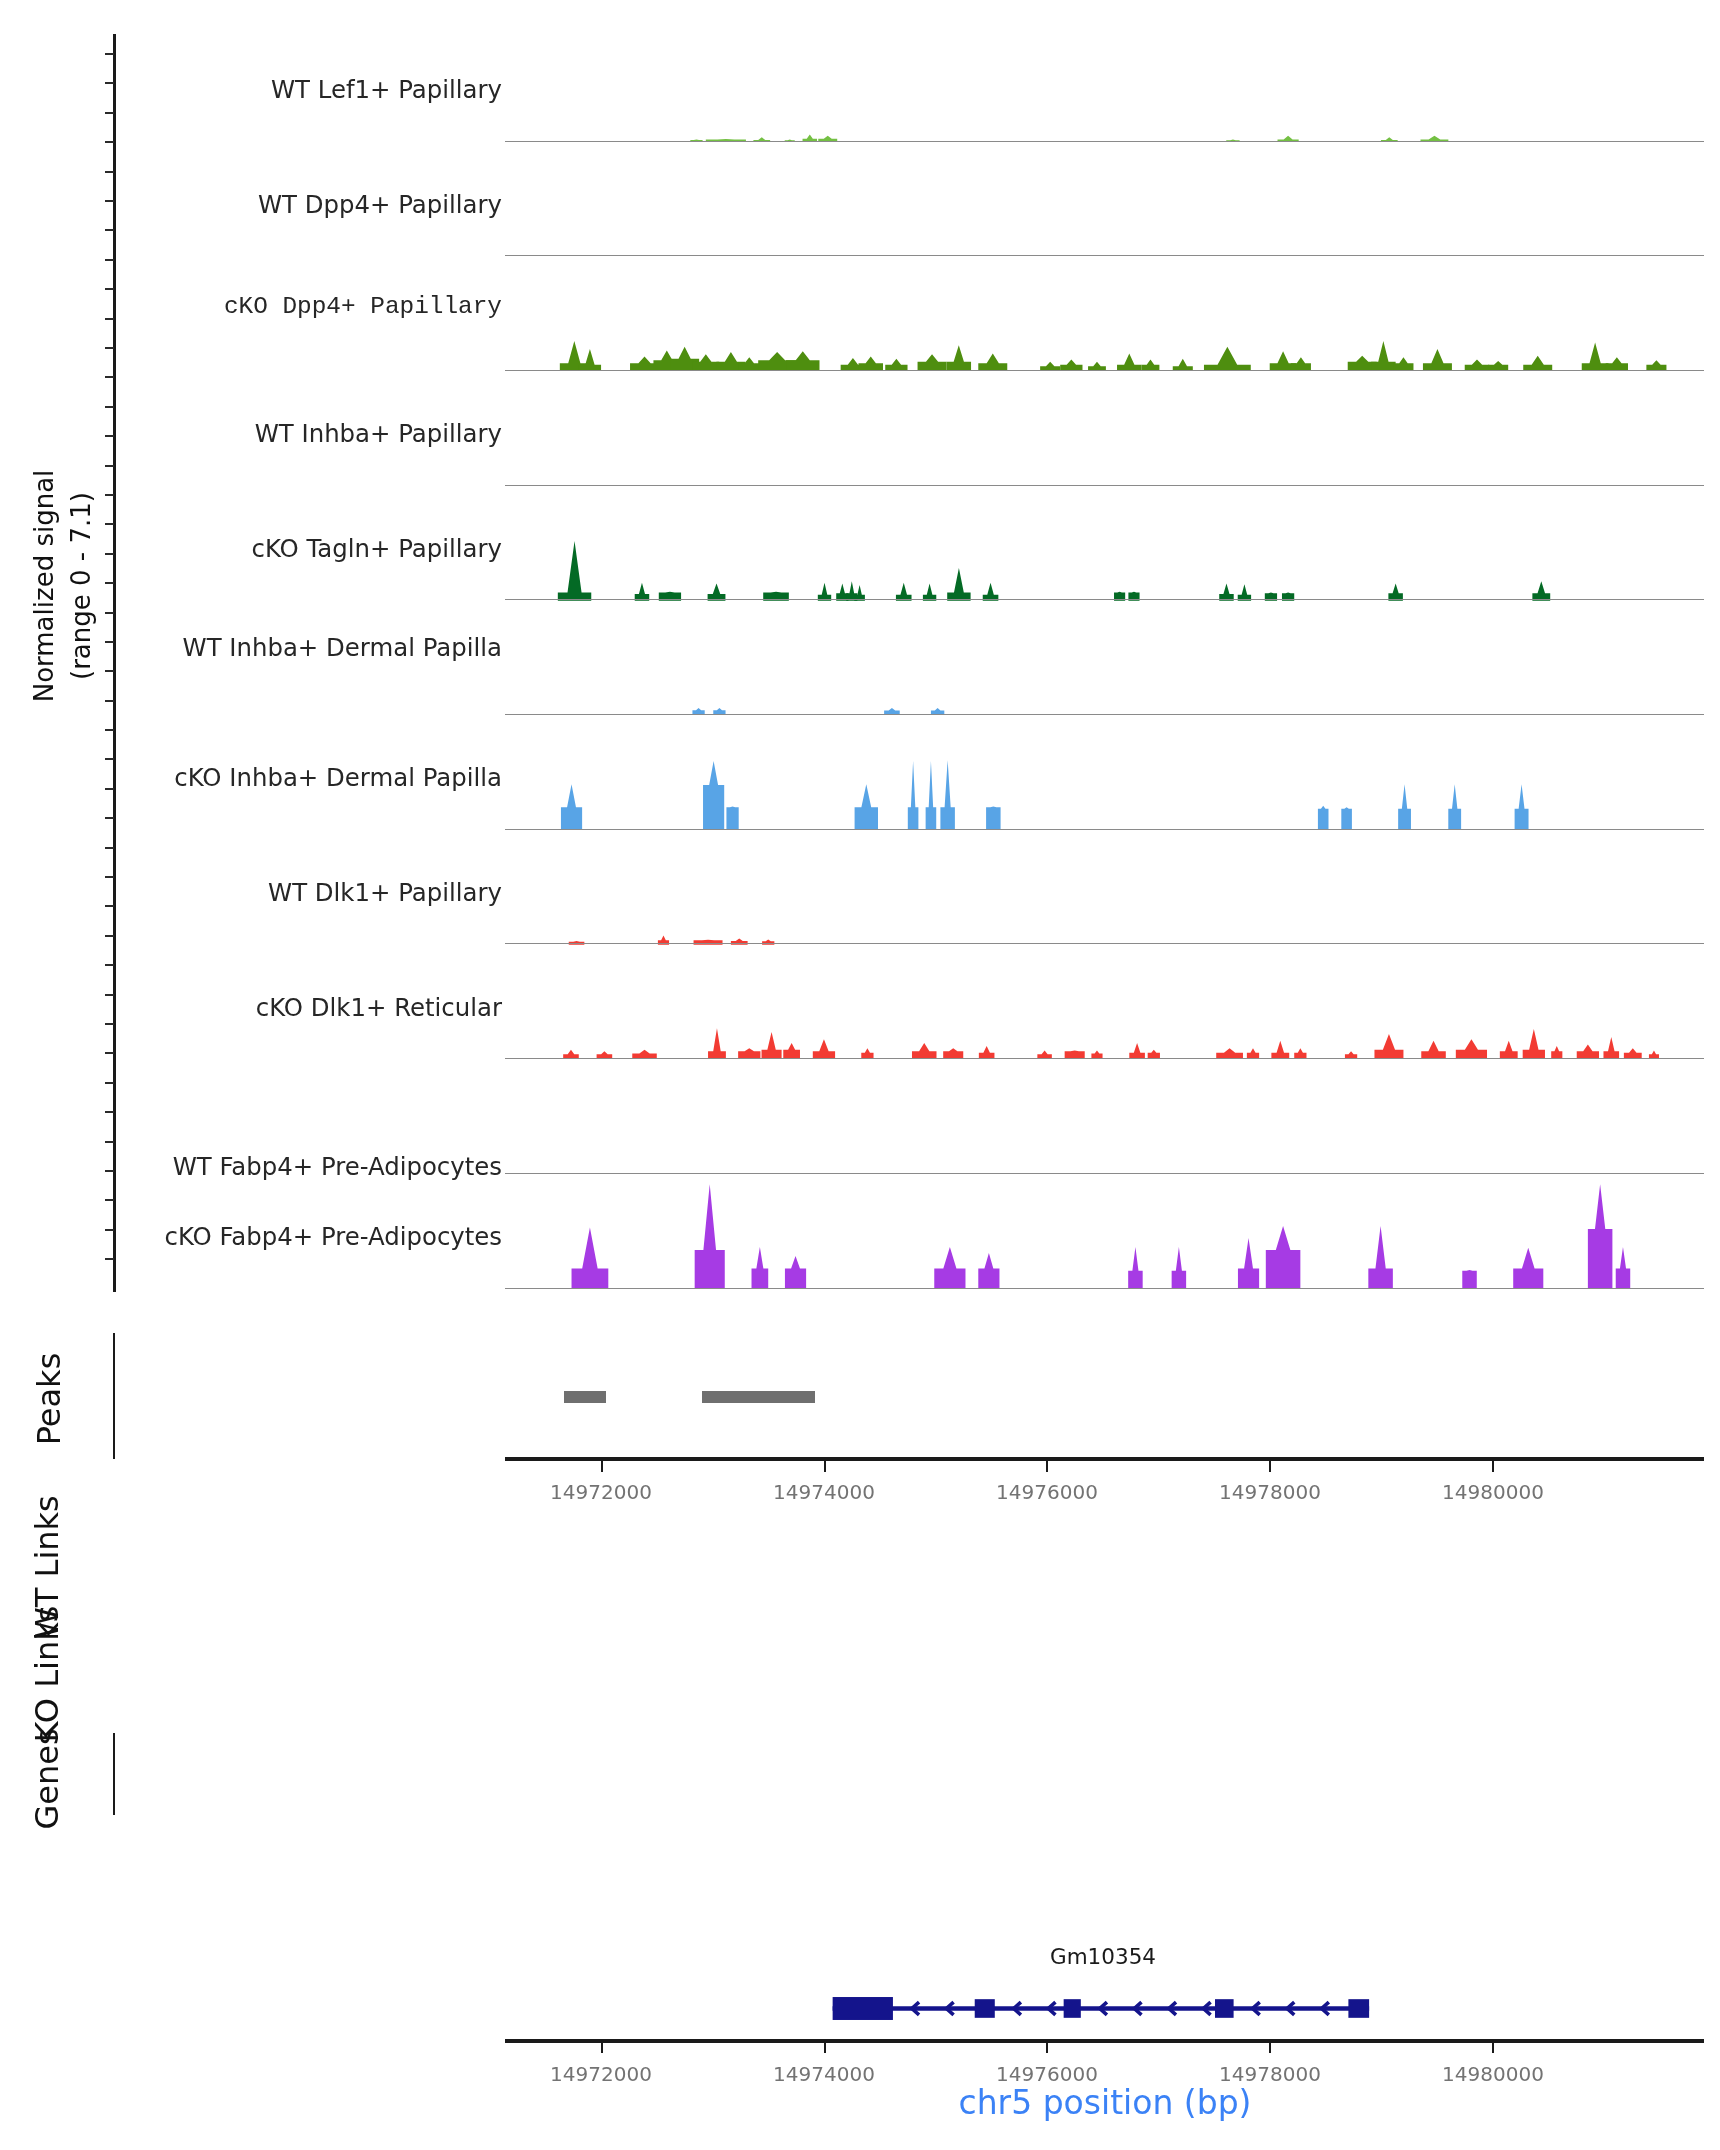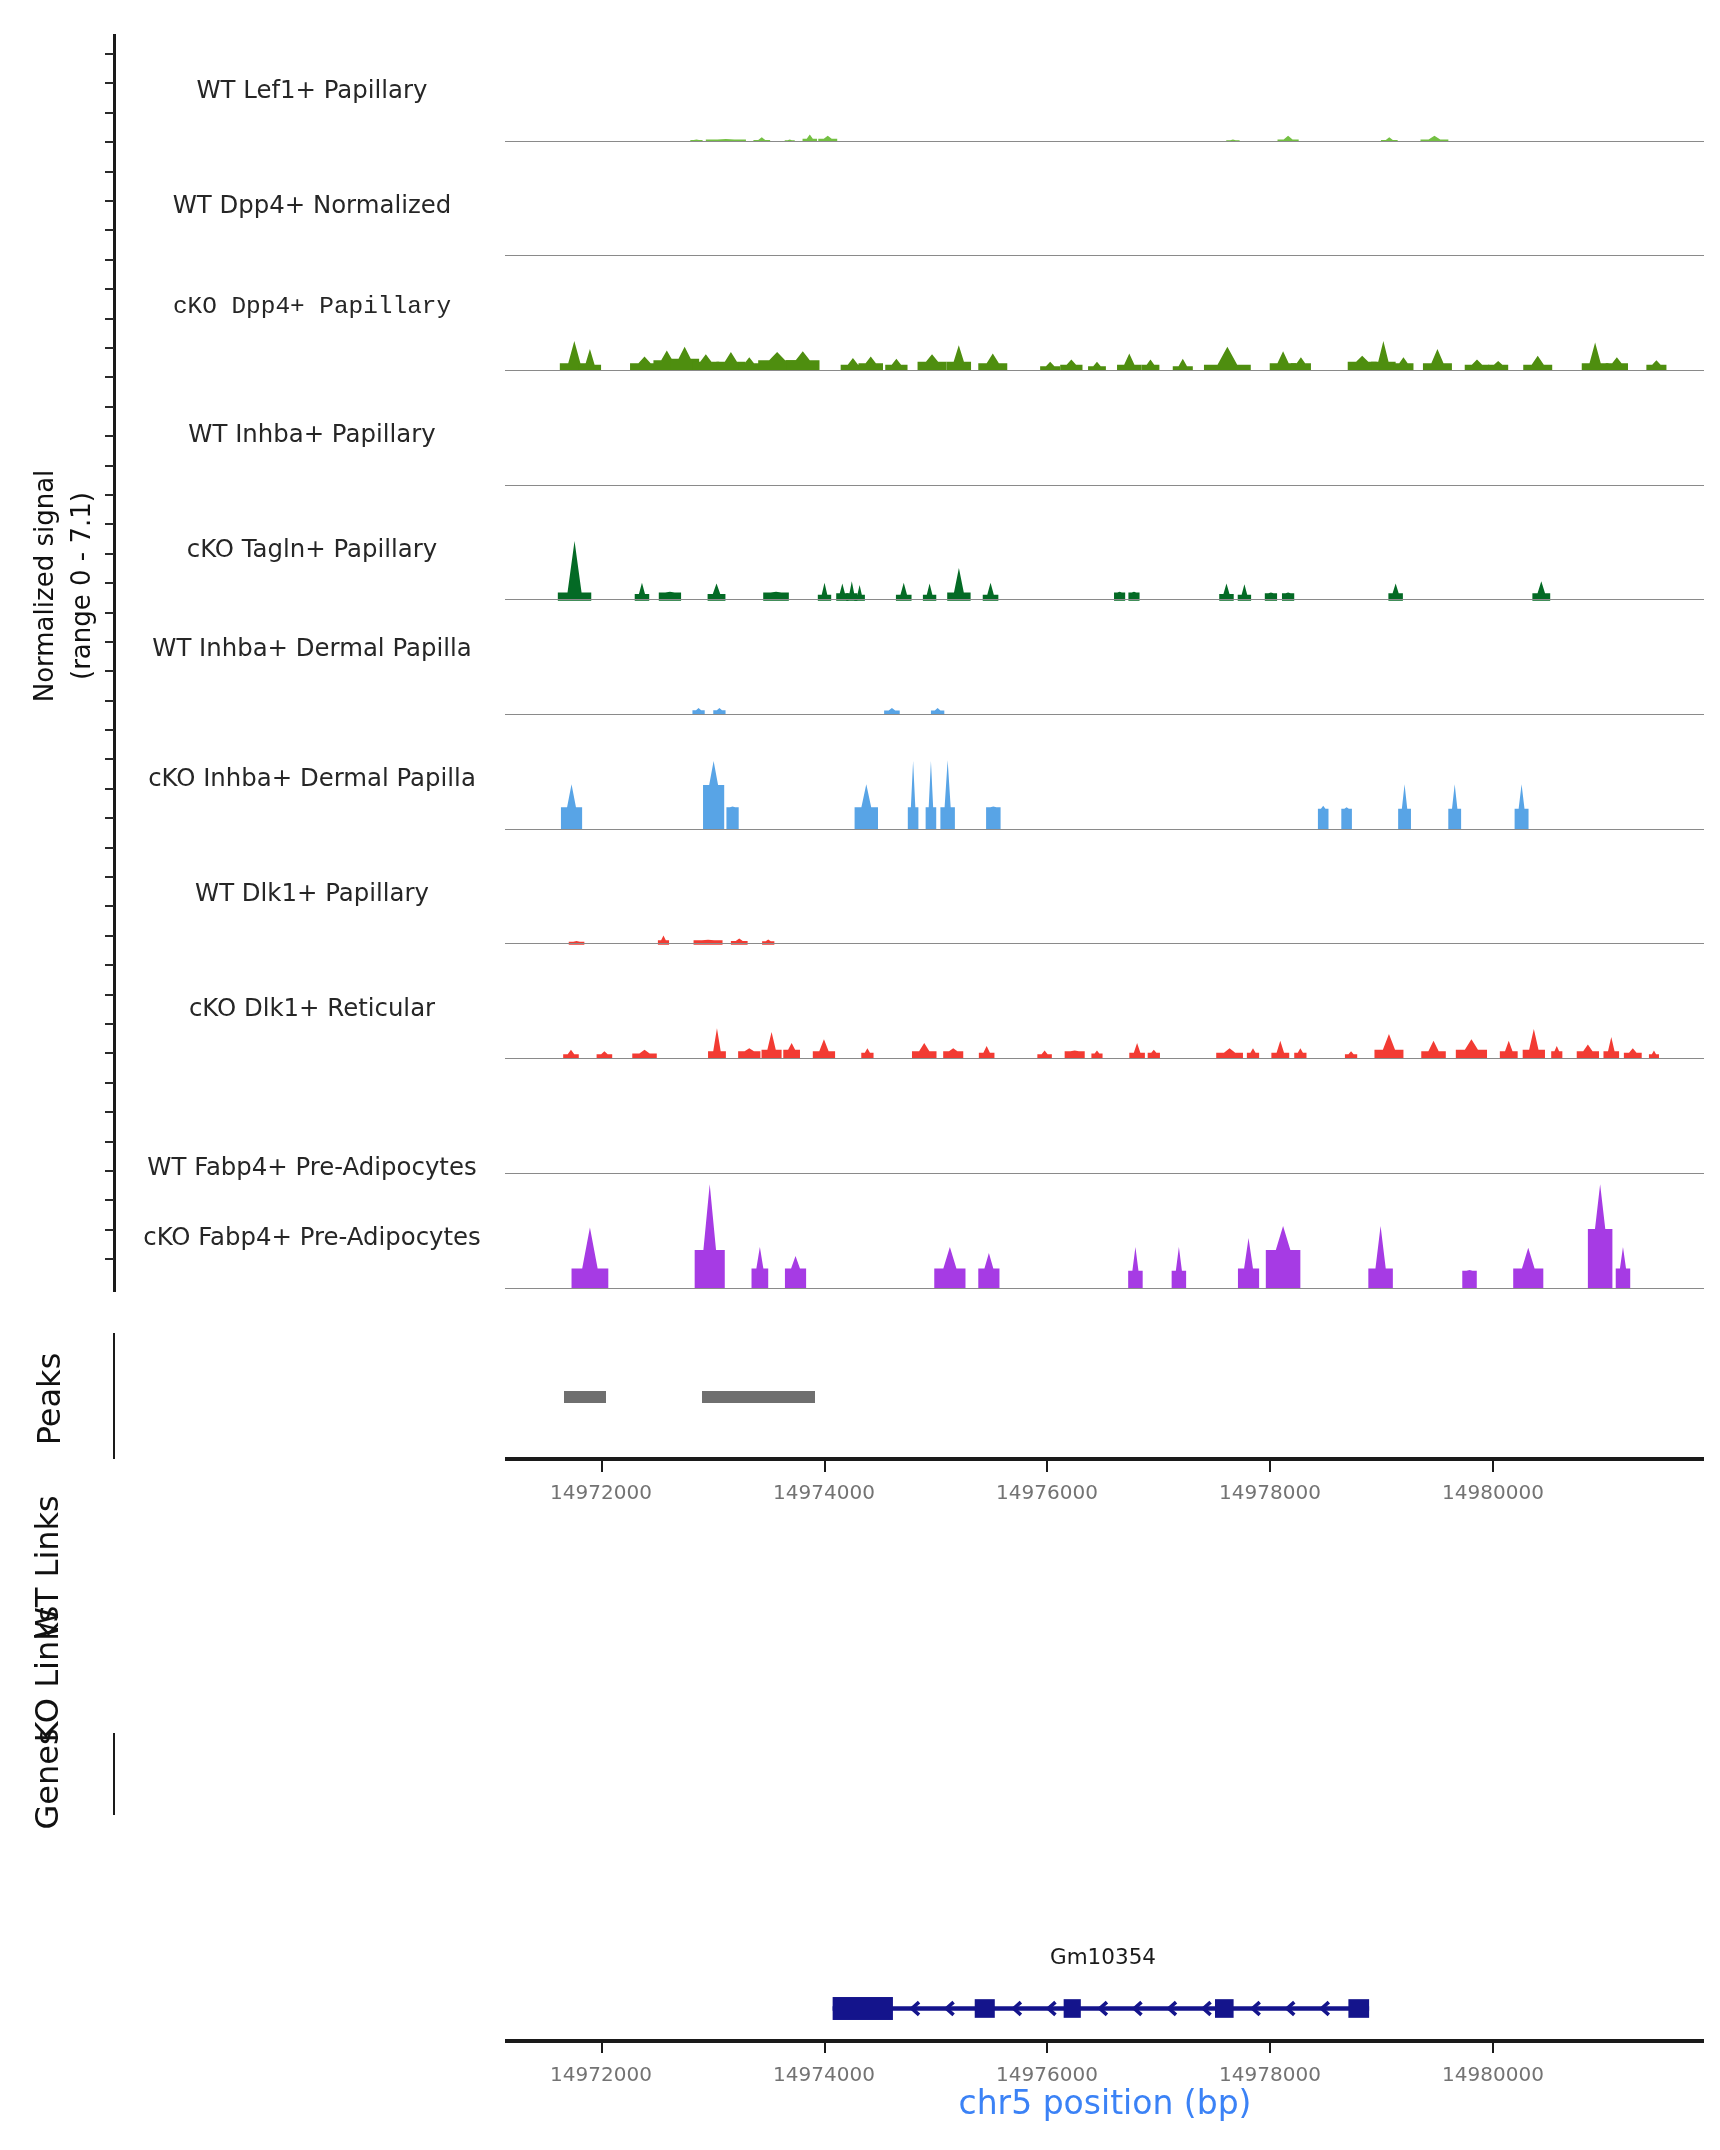--- a/index.html
+++ b/index.html
@@ -6,21 +6,21 @@
   #figure{
     position:relative;
     width:1721px;height:2151px;
     background:#ffffff;
     font-family:"DejaVu Sans", sans-serif;
     overflow:hidden;
   }
   .abs{position:absolute;}
   .rot{transform:rotate(-90deg);transform-origin:center center;white-space:nowrap;}
   .track-label{
-    position:absolute;left:122px;width:380px;text-align:center;
+    position:absolute;left:122px;width:380px;text-align:right;
     font-size:24.4px;color:#262626;white-space:nowrap;
   }
   .baseline{position:absolute;height:1.4px;background:#8a8a8a;}
   .axis-line{position:absolute;height:3.6px;background:#1a1a1a;}
   .axis-tick{position:absolute;width:2.2px;height:10.8px;background:#1a1a1a;}
   .axis-ticklabel{position:absolute;font-size:20px;color:#737373;white-space:nowrap;transform:translateX(-50%);}
   .yspine{position:absolute;width:2.9px;background:#1a1a1a;}
   .ytick{position:absolute;width:9.3px;height:2.2px;background:#2a2a2a;}
   .bracket{position:absolute;width:2.2px;background:#1a1a1a;}
   .section-label{font-size:32px;color:#111111;}
@@ -92,21 +92,21 @@
         <polygon points="346.39724881494567,150 346.39724881494567,147.49859154929578 353.15735663165725,147.49859154929578 358.0526071196208,143.74647887323943 362.94785760758435,147.49859154929578 369.70796542429594,147.49859154929578 369.70796542429594,150" fill="#74C043"></polygon>
         <polygon points="390.0659912631285,150 390.0659912631285,147.91549295774647 394.1220559531555,147.91549295774647 397.05920624593364,146.8732394366197 399.9963565387118,147.91549295774647 404.05242122873875,147.91549295774647 404.05242122873875,150" fill="#74C043"></polygon>
         <polygon points="414.93075564643556,150 414.93075564643556,145.83098591549296 420.7895157542523,145.83098591549296 425.03206617715404,139.9943661971831 429.27461660005577,145.83098591549296 435.1333767078725,145.83098591549296 435.1333767078725,150" fill="#74C043"></polygon>
         <polygon points="436.84282925922486,150 436.84282925922486,145.83098591549296 444.5042847848313,145.83098591549296 450.0522353378567,141.66197183098592 455.6001858908821,145.83098591549296 463.26164141648854,145.83098591549296 463.26164141648854,150" fill="#74C043"></polygon>
         <polygon points="1005.779719304768,150 1005.779719304768,147.91549295774647 1011.1878055581374,147.91549295774647 1015.1040059485082,146.66478873239436 1019.020206338879,147.91549295774647 1024.4282925922482,147.91549295774647 1024.4282925922482,150" fill="#74C043"></polygon>
         <polygon points="1077.2659169067756,150 1077.2659169067756,146.8732394366197 1085.828720141277,146.8732394366197 1092.0293707593642,141.66197183098592 1098.2300213774513,146.8732394366197 1106.7928246119527,146.8732394366197 1106.7928246119527,150" fill="#74C043"></polygon>
         <polygon points="1221.4815503299562,150 1221.4815503299562,147.49859154929578 1228.241658146668,147.49859154929578 1233.1369086346315,143.74647887323943 1238.032159122595,147.49859154929578 1244.7922669393067,147.49859154929578 1244.7922669393067,150" fill="#74C043"></polygon>
         <polygon points="1276.6502463054187,150 1276.6502463054187,146.8732394366197 1287.9170926666045,146.8732394366197 1296.0758434798772,141.66197183098592 1304.23459429315,146.8732394366197 1315.5014406543357,146.8732394366197 1315.5014406543357,150" fill="#74C043"></polygon>
       </svg>
       <div class="baseline" style="left: 505px; top: 141px; width: 1199px;"></div>
-      <div class="track-label" style="top: 190px; height: 29px; line-height: 29px;">WT Dpp4+ Normalized</div>
+      <div class="track-label" style="top: 190px; height: 29px; line-height: 29px;">WT Dpp4+ Papillary</div>
       <div class="baseline" style="left: 505px; top: 255px; width: 1199px;"></div>
       <div class="track-label" style="top: 292px; height: 29px; line-height: 29px; font-family: Liberation Mono, monospace;">cKO Dpp4+ Papillary</div>
       <svg width="1199" height="108" viewBox="0 0 1672 150" style="position: absolute; left: 505px; top: 263px;">
         <polygon points="76.45915047866902,150 76.45915047866902,139.57746478873239 88.17667069430244,139.57746478873239 96.66177154010596,108.30985915492957 105.14687238590948,139.57746478873239 116.8643926015429,139.57746478873239 116.8643926015429,150" fill="#4E8E0F"></polygon>
         <polygon points="102.8779626359327,150 102.8779626359327,141.66197183098592 111.8914397248815,141.66197183098592 118.41844037549959,119.77464788732394 124.94544102611768,141.66197183098592 133.95891811506647,141.66197183098592 133.95891811506647,150" fill="#4E8E0F"></polygon>
         <polygon points="174.36416023794033,150 174.36416023794033,139.57746478873239 186.08168045357374,139.57746478873239 194.56678129937725,130.19718309859155 203.05188214518077,139.57746478873239 214.76940236081418,139.57746478873239 214.76940236081418,150" fill="#4E8E0F"></polygon>
         <polygon points="206.99916349103077,150 206.99916349103077,135.40845070422534 217.81533599776932,135.40845070422534 225.64773677851102,121.85915492957746 233.4801375592527,135.40845070422534 244.29631006599126,135.40845070422534 244.29631006599126,150" fill="#4E8E0F"></polygon>
         <polygon points="230.3098801003811,150 230.3098801003811,133.32394366197184 242.0274003160145,133.32394366197184 250.51250116181802,116.64788732394365 258.99760200762154,133.32394366197184 270.715122223255,133.32394366197184 270.715122223255,150" fill="#4E8E0F"></polygon>
         <polygon points="261.3908355795148,150 261.3908355795148,137.49295774647888 272.2070080862534,137.49295774647888 280.0394088669951,127.07042253521126 287.87180964773677,137.49295774647888 298.6879821544753,137.49295774647888 298.6879821544753,150" fill="#4E8E0F"></polygon>
         <polygon points="294.8028627195836,150 294.8028627195836,137.49295774647888 306.520382935217,137.49295774647888 315.00548378102053,123.94366197183098 323.49058462682405,137.49295774647888 335.2081048424575,137.49295774647888 335.2081048424575,150" fill="#4E8E0F"></polygon>

